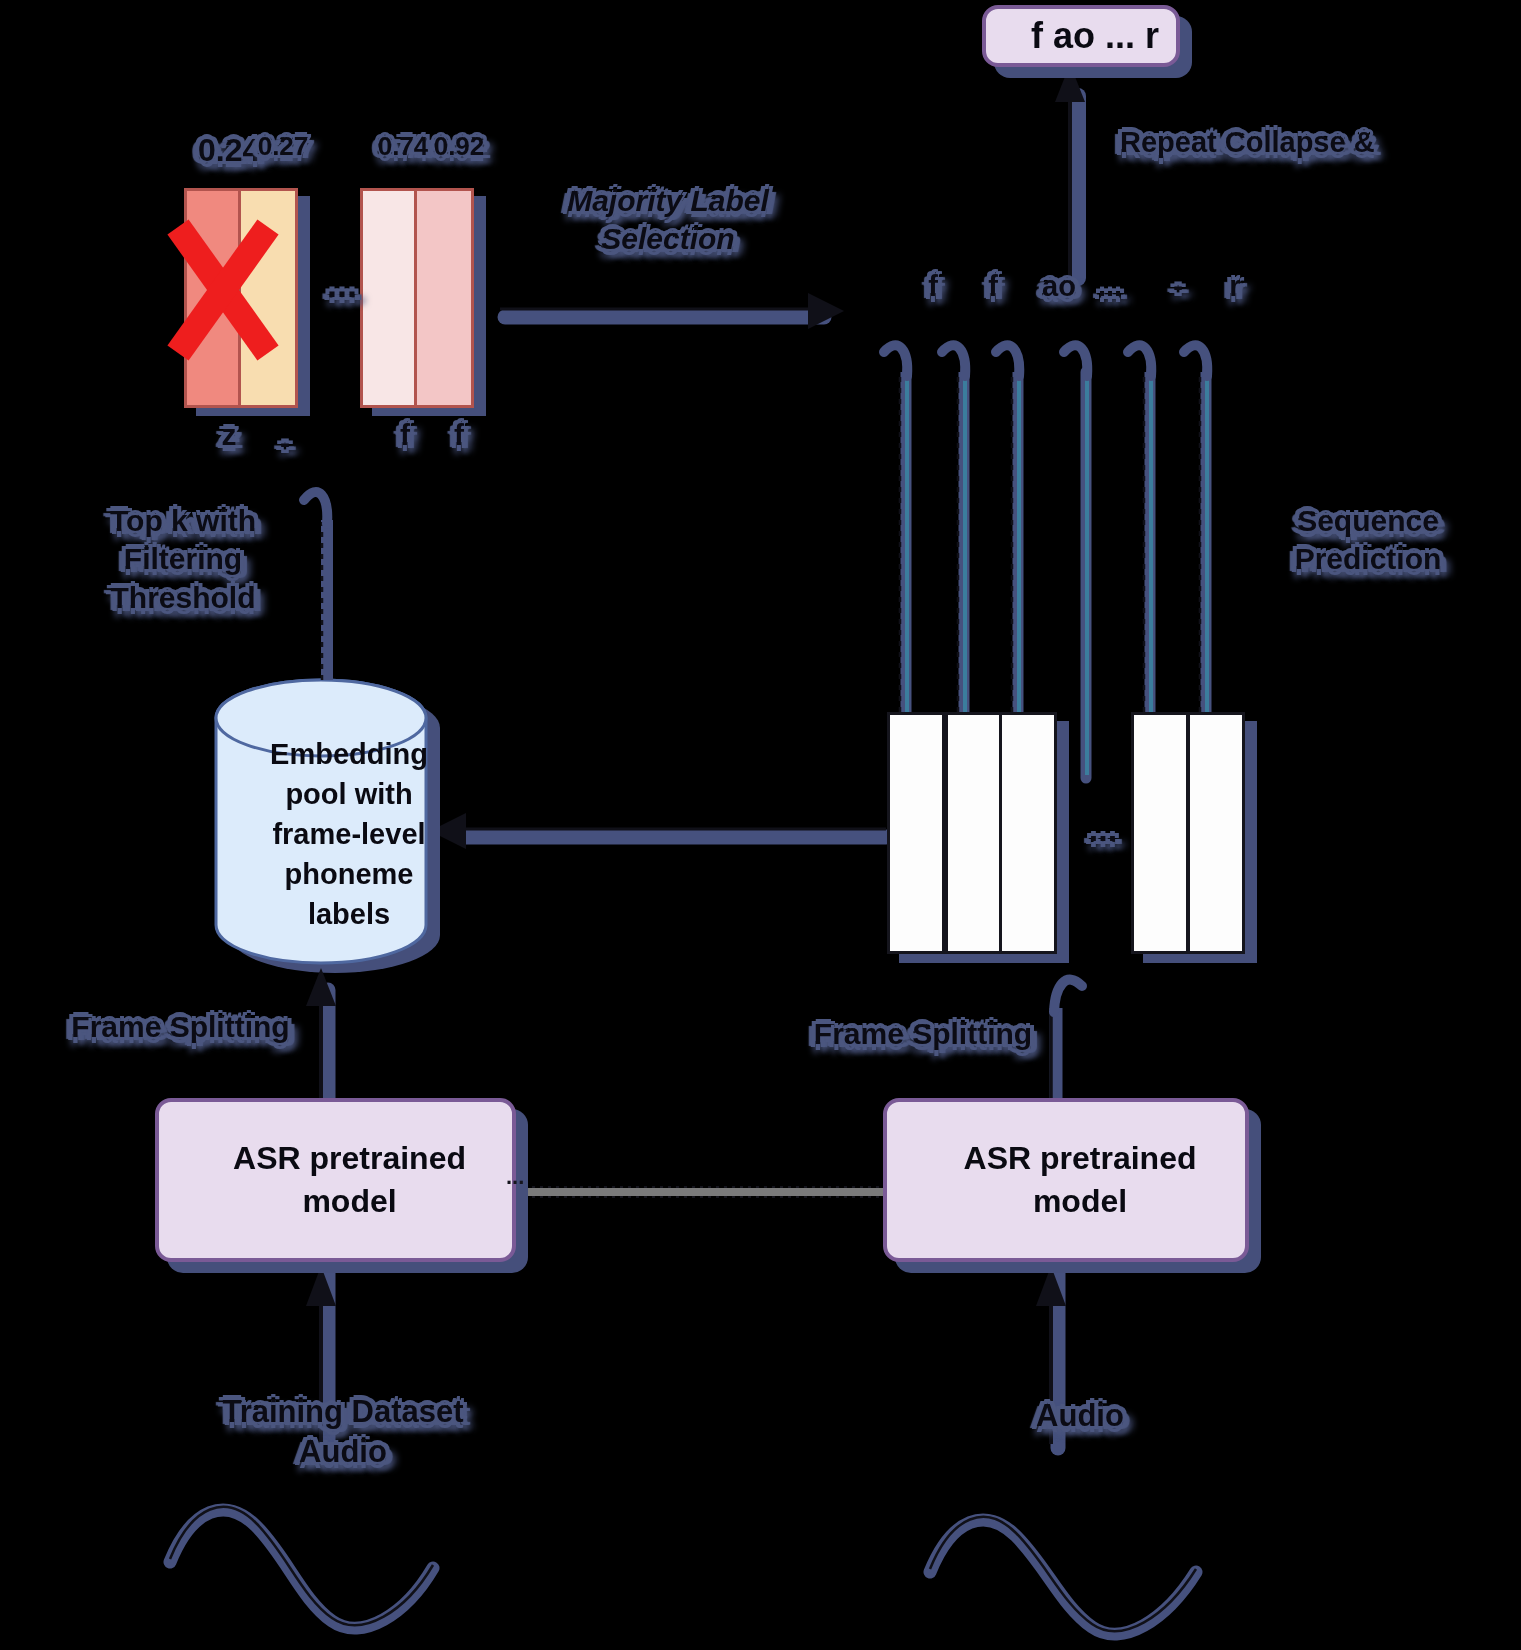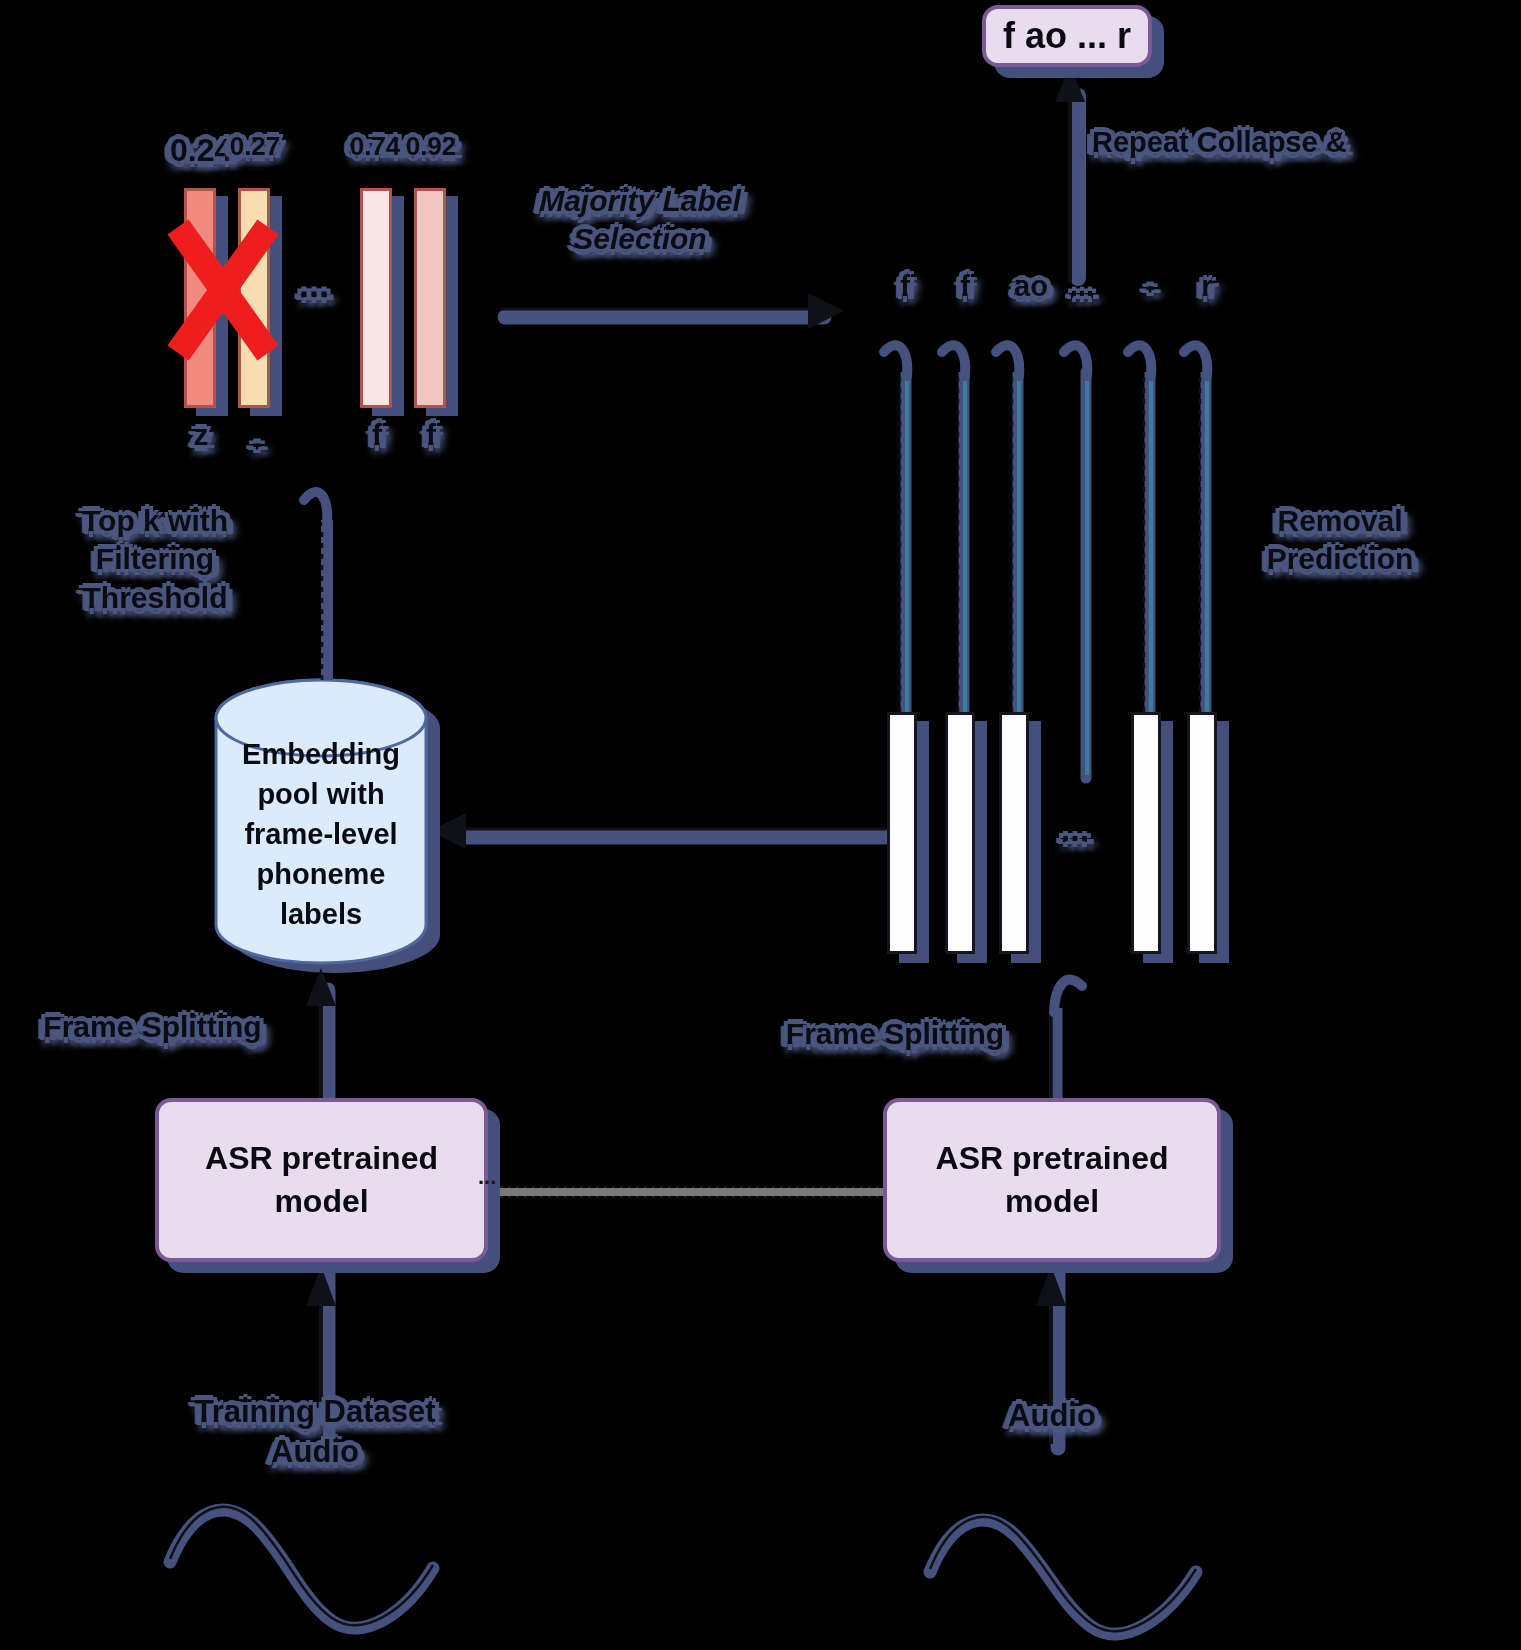--- a/index.html
+++ b/index.html
@@ -1,20 +1,20 @@
 <!DOCTYPE html>
 <html><head>
 <meta charset="utf-8">
 <style>
   html,body{margin:0;padding:0;background:#000;}
   #canvas{
     position:relative;width:1521px;height:1650px;background:#000;overflow:hidden;
     font-family:"Liberation Sans",sans-serif;font-weight:bold;color:#0a0a12;
   }
-  .abs{position:absolute;}
+  .abs{position:absolute;padding-left:28px;}
   .halo{
     color:#0b0b14;
     text-shadow:
       -4px -3px 0 #4b567f, 4px -3px 0 #4b567f,
       -5px 3px 0 #4b567f, 5px 3px 0 #4b567f,
       0 -5px 0 #4b567f, 0 6px 0 #4b567f,
       -7px 2px 1px #4b567f, 7px 3px 1px #4b567f,
       6px 8px 5px #4b567f, -2px 9px 6px #4b567f, 10px 6px 7px #4b567f;
   }
   .lbl{z-index:3;text-align:center;line-height:1.28;}
@@ -185,21 +185,21 @@
   </div>
 
   <div class="abs lbl halo" style="left:870px;top:268px;width:70px;font-size:29px;">f</div>
   <div class="abs lbl halo" style="left:930px;top:268px;width:70px;font-size:29px;">f</div>
   <div class="abs lbl halo" style="left:978px;top:268px;width:80px;font-size:29px;margin-left:13px;">ao</div>
   <div class="abs lbl halo" style="left:1047px;top:268px;width:70px;font-size:29px;">...</div>
   <div class="abs lbl halo" style="left:1115px;top:268px;width:70px;font-size:29px;">-</div>
   <div class="abs lbl halo" style="left:1172px;top:268px;width:70px;font-size:29px;">r</div>
 
   <div class="abs lbl halo" style="left:1235px;top:502px;width:210px;font-size:30px;">
-    <div>Removal</div>
+    <div>Sequence</div>
     <div>Prediction</div>
   </div>
 
   <div class="abs fbar" style="left:887px;top:712px;"></div>
   <div class="abs fbar" style="left:945px;top:712px;"></div>
   <div class="abs fbar" style="left:999px;top:712px;"></div>
   <div class="abs fbar" style="left:1131px;top:712px;"></div>
   <div class="abs fbar" style="left:1187px;top:712px;"></div>
   <div class="abs lbl halo" style="left:1045px;top:808px;width:60px;font-size:34px;">...</div>
 

